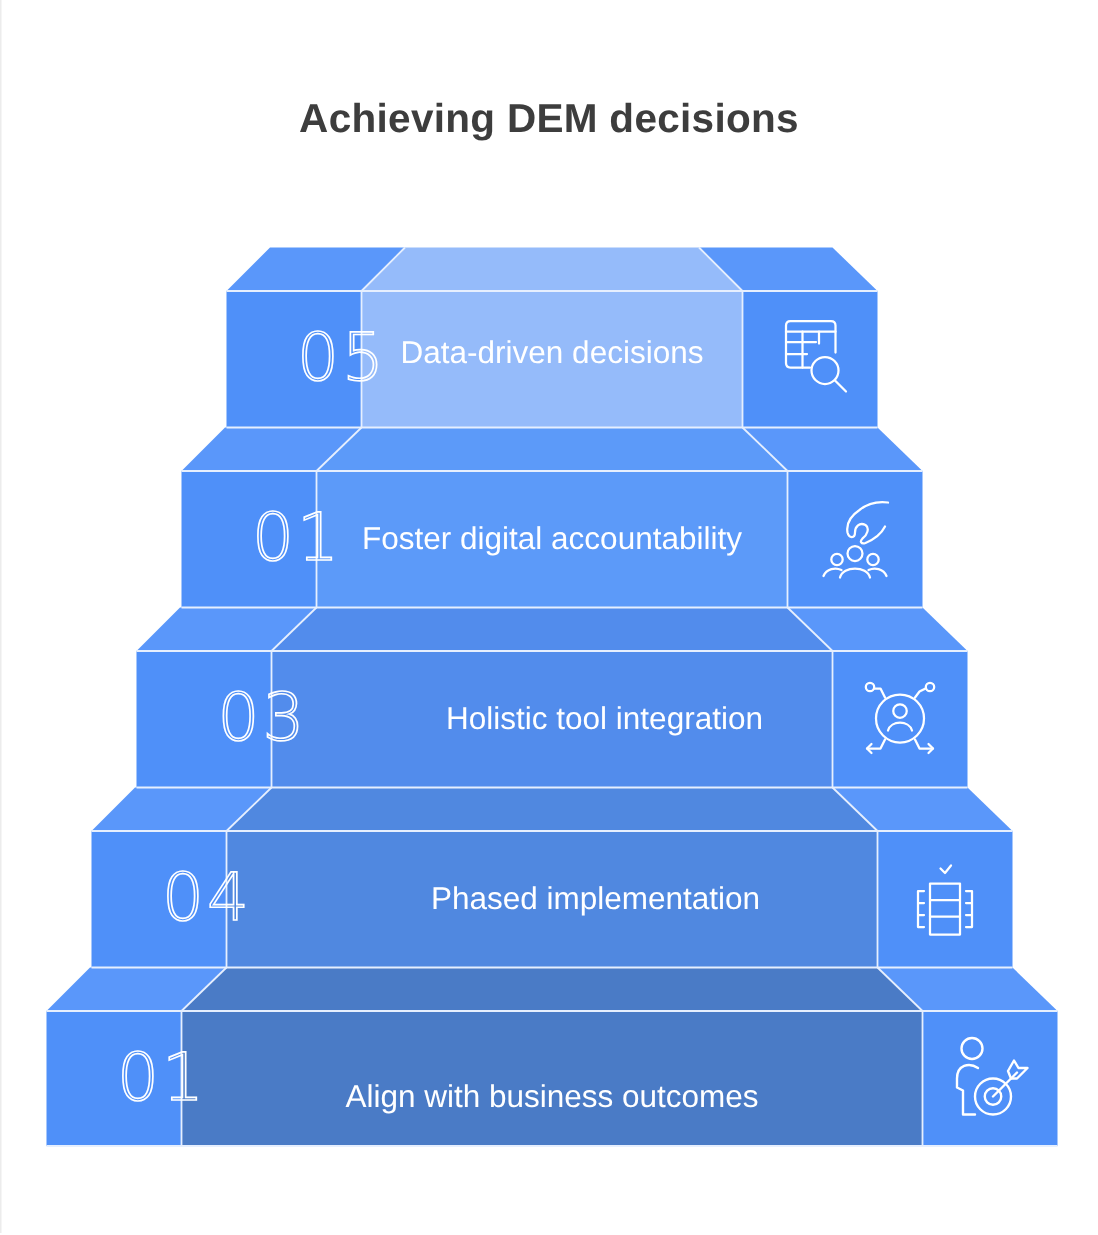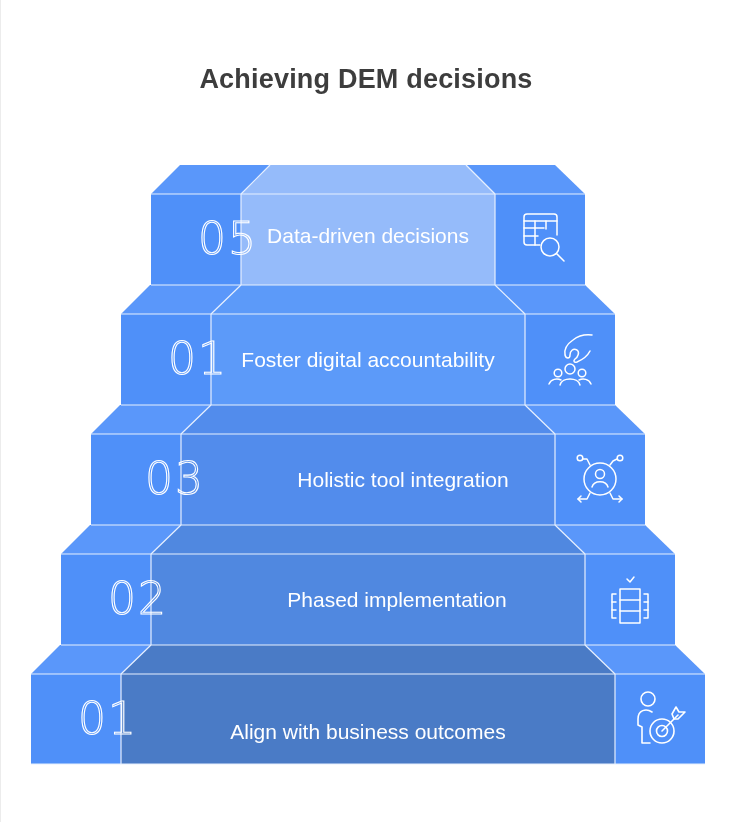--- a/index.html
+++ b/index.html
@@ -118,21 +118,21 @@
   <svg width="60" height="60" viewBox="0 0 60 60" fill="none" stroke="#fff" stroke-width="1.6" stroke-linecap="round" stroke-linejoin="round">
     <circle cx="18" cy="10" r="7"></circle>
     <path d="M22 23 C16 19 8 21 8 30 L8 36 L12 38 L12 54 L20 54"></path>
     <circle cx="32" cy="42" r="12"></circle>
     <circle cx="32" cy="42" r="5.5"></circle>
     <path d="M32 42 L48 26"></path>
     <path d="M42 25 L46 18 L49 23 L55 23 L48 30 L44 30 Z"></path>
   </svg>
 </div>
 
-<div class="num" style="left:61px;top:554px;">02</div>
+<div class="num" style="left:61px;top:554px;">04</div>
 <div class="label" style="left:151px;top:554px;width:492px;height:91px;">Phased implementation</div>
 <div class="icon" style="left:585px;top:554px;">
   <svg width="60" height="60" viewBox="0 0 60 60" fill="none" stroke="#fff" stroke-width="1.5" stroke-linecap="round" stroke-linejoin="round">
     <path d="M27 10 L30 13 L34 8"></path>
     <rect x="20" y="20" width="20" height="34"></rect>
     <line x1="20" y1="31" x2="40" y2="31"></line>
     <line x1="20" y1="42" x2="40" y2="42"></line>
     <path d="M16 25 L12 25 L12 49 L16 49"></path>
     <line x1="12" y1="33" x2="16" y2="33"></line>
     <line x1="12" y1="41" x2="16" y2="41"></line>

